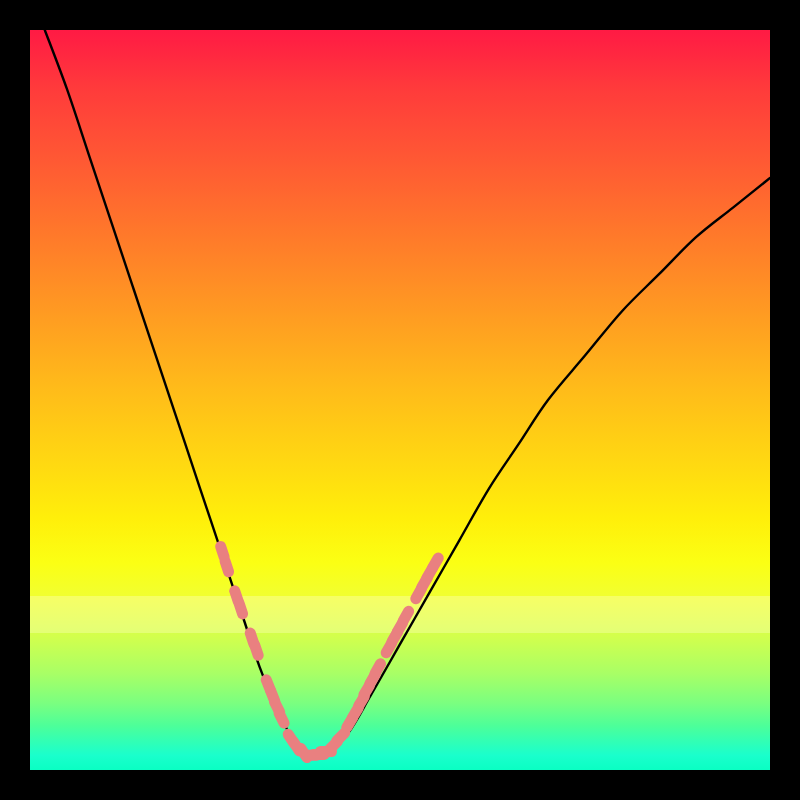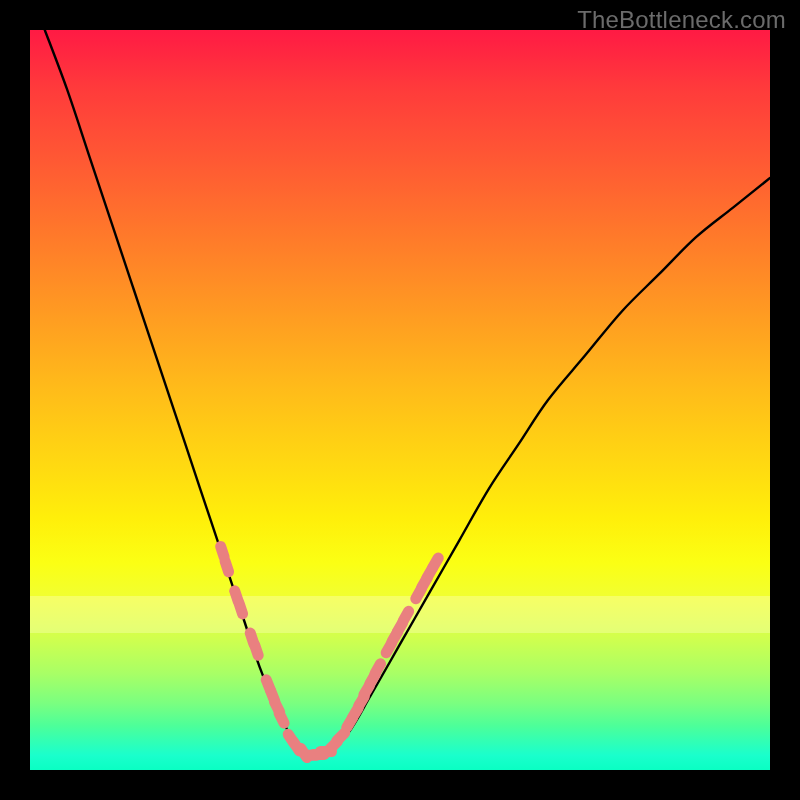--- a/index.html
+++ b/index.html
@@ -67,21 +67,20 @@
     left: 0;
     top: 0;
     width: 100%;
     height: 100%;
   }
 </style>
 </head>
 <body>
 
 <div class="frame">
-  <div class="attribution">TheBottleneck.com</div>
 
   <div class="plot">
     <div class="band-light"></div>
 
     <svg class="curve" viewBox="0 0 740 740" preserveAspectRatio="none">
       <path id="curve-path" fill="none" stroke="#000" stroke-width="2.4" stroke-linecap="round" d="M 14.80 0.00 C 18.50 9.87, 29.60 38.23, 37.00 59.20 C 44.40 80.17, 51.80 103.60, 59.20 125.80 C 66.60 148.00, 74.00 170.20, 81.40 192.40 C 88.80 214.60, 96.20 236.80, 103.60 259.00 C 111.00 281.20, 118.40 303.40, 125.80 325.60 C 133.20 347.80, 140.60 370.00, 148.00 392.20 C 155.40 414.40, 164.03 440.30, 170.20 458.80 C 176.37 477.30, 180.07 488.40, 185.00 503.20 C 189.93 518.00, 194.87 532.80, 199.80 547.60 C 204.73 562.40, 209.67 577.20, 214.60 592.00 C 219.53 606.80, 224.47 622.83, 229.40 636.40 C 234.33 649.97, 239.27 662.30, 244.20 673.40 C 249.13 684.50, 254.07 694.37, 259.00 703.00 C 263.93 711.63, 270.10 721.50, 273.80 725.20 C 277.50 728.90, 277.50 725.20, 281.20 725.20 C 284.90 725.20, 289.83 728.90, 296.00 725.20 C 302.17 721.50, 310.80 712.87, 318.20 703.00 C 325.60 693.13, 331.77 680.80, 340.40 666.00 C 349.03 651.20, 360.13 631.47, 370.00 614.20 C 379.87 596.93, 389.73 579.67, 399.60 562.40 C 409.47 545.13, 419.33 527.87, 429.20 510.60 C 439.07 493.33, 448.93 474.83, 458.80 458.80 C 468.67 442.77, 478.53 429.20, 488.40 414.40 C 498.27 399.60, 506.90 384.80, 518.00 370.00 C 529.10 355.20, 542.67 340.40, 555.00 325.60 C 567.33 310.80, 579.67 294.77, 592.00 281.20 C 604.33 267.63, 616.67 256.53, 629.00 244.20 C 641.33 231.87, 653.67 218.30, 666.00 207.20 C 678.33 196.10, 690.67 187.47, 703.00 177.60 C 715.33 167.73, 733.83 152.93, 740.00 148.00"></path>
       <g id="markers">
           <line x1="190.66" y1="516.48" x2="194.14" y2="526.92" stroke="#e98080" stroke-width="11" stroke-linecap="round"></line>
           <line x1="195.10" y1="531.28" x2="198.58" y2="541.72" stroke="#e98080" stroke-width="11" stroke-linecap="round"></line>
           <line x1="204.72" y1="560.88" x2="208.20" y2="571.32" stroke="#e98080" stroke-width="11" stroke-linecap="round"></line>

